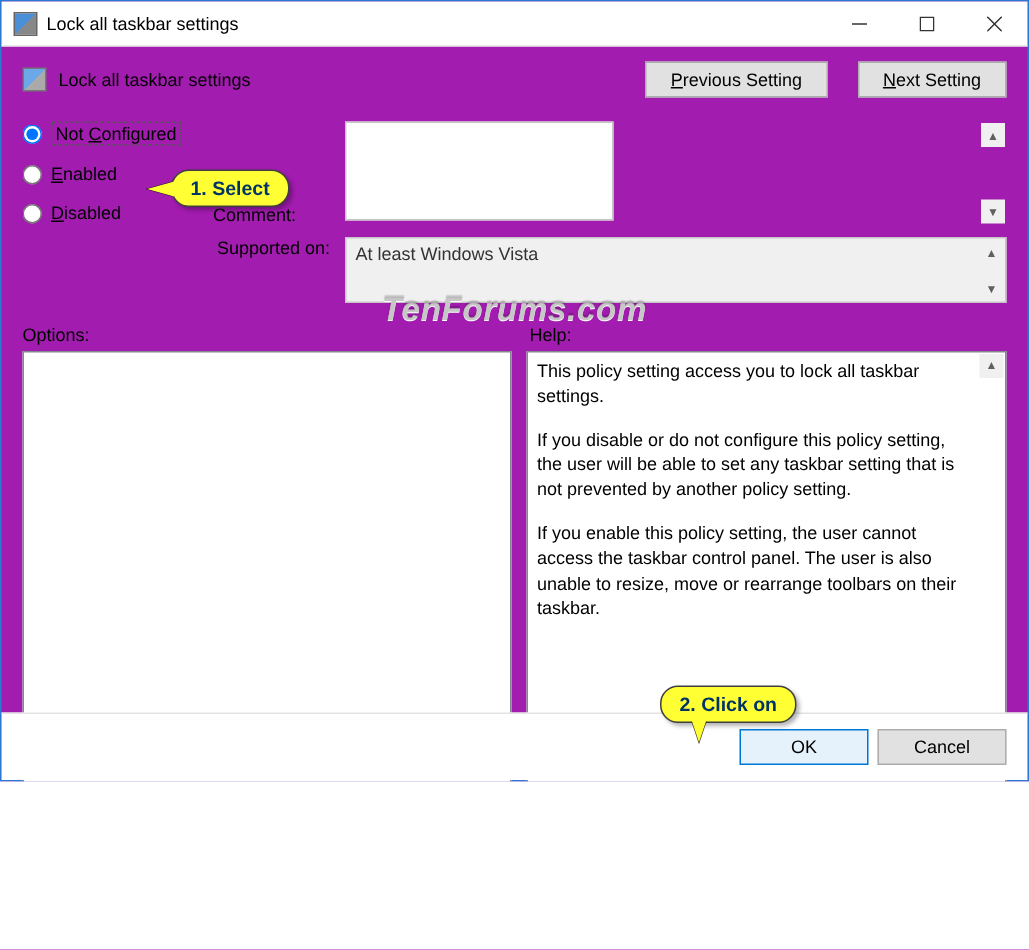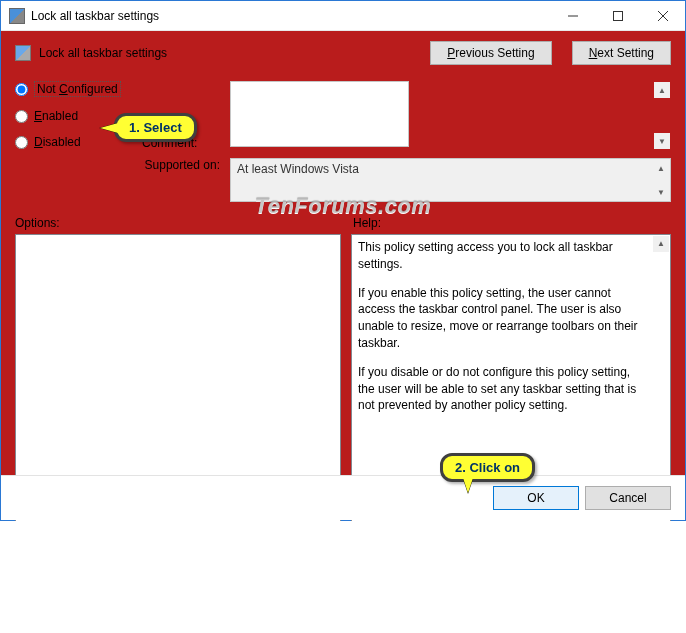--- a/index.html
+++ b/index.html
@@ -6,21 +6,21 @@
   body {
     margin: 0;
     font-family: 'Segoe UI', Tahoma, sans-serif;
     font-size: 12px;
     background: #fff;
   }
   .window {
     width: 686px;
     height: 521px;
     border: 1px solid #2a78d4;
-    background: #b91c1c;
+    background: #a21caf;
     position: relative;
   }
   .titlebar {
     height: 30px;
     background: #fff;
     display: flex;
     align-items: center;
     border-bottom: 1px solid #e8e8e8;
   }
   .titlebar-icon {
@@ -159,21 +159,21 @@
     display:flex;
     justify-content:flex-end;
     gap:6px;
     border-top:1px solid #e3e3e3;
     background:#fff;
   }
   
   .callout {
     position:absolute;
     background:#ffff33;
-    border:3px solid #404040;
+    border:1px solid #404040;
     border-radius:12px;
     padding:4px 12px;
     font-size:13px;
     font-weight:bold;
     color:#003366;
     box-shadow:2px 2px 3px rgba(0,0,0,0.3);
     z-index:20;
   }
   .callout::before {
     content:"";
@@ -290,22 +290,22 @@
     </div>
 
     <div class="labels-row">
       <span class="lbl-opt">Options:</span>
       <span>Help:</span>
     </div>
     <div class="panels-row">
       <div class="panel options"></div>
       <div class="panel help">
         <p>This policy setting access you to lock all taskbar settings.</p>
+        <p>If you disable or do not configure this policy setting, the user will be able to set any taskbar setting that is not prevented by another policy setting.</p>
         <p>If you enable this policy setting, the user cannot access the taskbar control panel. The user is also unable to resize, move or rearrange toolbars on their taskbar.</p>
-        <p>If you disable or do not configure this policy setting, the user will be able to set any taskbar setting that is not prevented by another policy setting.</p>
         <div class="scroll-btns-v">
            <div class="scroll-btn">▲</div>
            <div class="scroll-btn" style="margin-top:auto">▼</div>
         </div>
       </div>
     </div>
   </div>
 
   <div class="footer">
     <button class="win-button default">OK</button>

